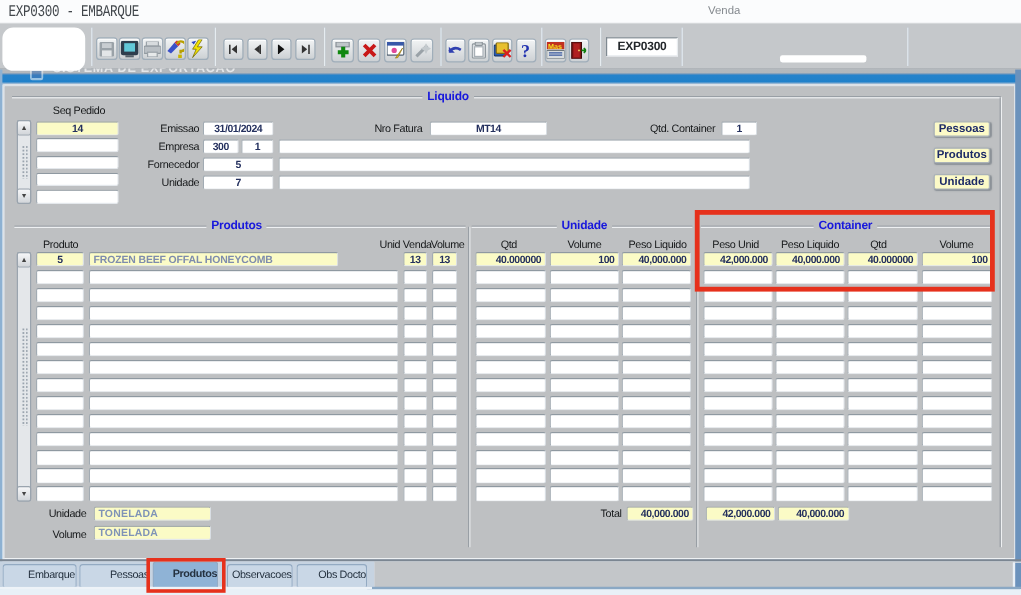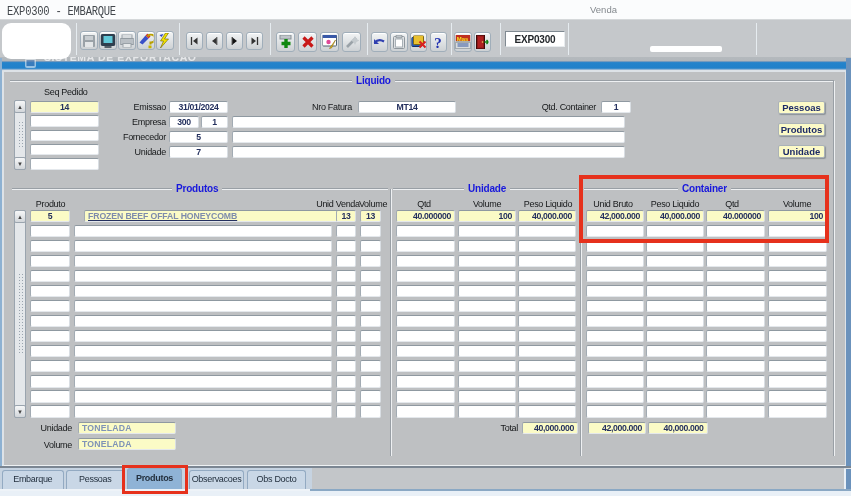--- a/index.html
+++ b/index.html
@@ -13,21 +13,21 @@
  padding:0 4px;white-space:nowrap;letter-spacing:-0.2px}
 .groove{position:absolute;height:0;border-top:1px solid #999fa5;border-bottom:1px solid #eef0f2}
 .vgroove{position:absolute;width:0;border-left:1px solid #999fa5;border-right:1px solid #eef0f2}
 .tb{position:absolute;width:18px;height:19px;background:linear-gradient(180deg,#f2f4f5,#cdd1d4);
  border:1px solid #a0aeba;border-radius:3px;box-shadow:inset 0 1px 0 #fff}
 .tb svg{position:absolute;left:50%;top:50%;transform:translate(-50%,-50%)}
 .ybtn{position:absolute;width:47px;height:13px;background:#fcfac7;border:1px solid #aab2b8;
  border-radius:2px;box-shadow:1px 1px 1px rgba(90,100,110,.5);font-size:9.5px;font-weight:bold;
  color:#1c2a66;text-align:center;line-height:11px}
 .tab{position:absolute;top:470px;height:19px;background:#c9d7e6;border:1px solid #93aac2;
- border-bottom:none;border-radius:3px 3px 0 0;font-size:9px;color:#24313f;text-align:center;
+ border-bottom:none;border-radius:3px 3px 0 0;font-size:9px;color:#24313f;text-align:right;
  line-height:17px;letter-spacing:-0.3px}
 .redbox{position:absolute;border:4px solid #e6311c}
 .sb{position:absolute;width:12px;background:#e4e7ea;border:1px solid #9aa4ae;border-radius:2px}
 .sb:after{content:'';position:absolute;left:3px;top:30%;width:5px;height:40%;background:radial-gradient(circle,#9aa4ae 0.7px,transparent 0.8px);background-size:3px 3px}
 .sbb{position:absolute;width:12px;height:13px;background:linear-gradient(180deg,#f6f7f8,#d2d6da);
  border:1px solid #9aa4ae;border-radius:2px;text-align:center;font-size:6px;color:#444;line-height:12px}
 </style></head><body>
 <div id="win">
 <div class="abs" style="left:0;top:0;width:851px;height:20px;background:#fbfcfd;border-bottom:1px solid #d5d8da"></div>
 <div class="abs" style="left:7px;top:3px;font-family:'Liberation Mono',monospace;font-size:10.5px;letter-spacing:-0.25px;color:#42474c;transform:scaleY(1.3);transform-origin:top left">EXP0300 - EMBARQUE</div>
@@ -234,31 +234,31 @@
 <div class="blu" style="left:464px;top:183px">Unidade</div>
 <div class="blu" style="left:678px;top:183px">Container</div>
 <div class="vgroove" style="left:390px;top:189px;height:267px"></div>
 <div class="vgroove" style="left:580px;top:189px;height:267px"></div>
 <div class="lbl" style="left:0.5px;top:198.5px;width:100px;text-align:center">Produto</div>
 <div class="lbl" style="left:288px;top:198.5px;width:100px;text-align:center">Unid Venda</div>
 <div class="lbl" style="left:323px;top:198.5px;width:100px;text-align:center">Volume</div>
 <div class="lbl" style="left:374px;top:198.5px;width:100px;text-align:center">Qtd</div>
 <div class="lbl" style="left:437px;top:198.5px;width:100px;text-align:center">Volume</div>
 <div class="lbl" style="left:498px;top:198.5px;width:100px;text-align:center">Peso Liquido</div>
-<div class="lbl" style="left:563px;top:198.5px;width:100px;text-align:center">Unid Bruto</div>
+<div class="lbl" style="left:563px;top:198.5px;width:100px;text-align:center">Peso Unid</div>
 <div class="lbl" style="left:625px;top:198.5px;width:100px;text-align:center">Peso Liquido</div>
 <div class="lbl" style="left:682px;top:198.5px;width:100px;text-align:center">Qtd</div>
 <div class="lbl" style="left:747px;top:198.5px;width:100px;text-align:center">Volume</div>
 <div class="sb" style="left:14px;top:210px;height:208px"></div>
 <div class="sbb" style="left:14px;top:210px">▲</div>
 <div class="sbb" style="left:14px;top:405px">▼</div>
 <div class="fy" style="left:30px;top:209.8px;width:40px;height:12.2px;">
       <div style="text-align:center">5</div>
     </div>
-<div class="fy" style="left:84px;top:209.8px;width:258px;height:12.2px;text-decoration:underline;">
+<div class="fy" style="left:74px;top:209.8px;width:208px;height:12.2px;">
       <div style="padding-left:3px;color:#7e8cac;letter-spacing:-0.1px">FROZEN BEEF OFFAL HONEYCOMB</div>
     </div>
 <div class="fy" style="left:336px;top:209.8px;width:20px;height:12.2px;">
       <div style="text-align:center">13</div>
     </div>
 <div class="fy" style="left:360px;top:209.8px;width:21px;height:12.2px;">
       <div style="text-align:center">13</div>
     </div>
 <div class="fy" style="left:395.5px;top:209.8px;width:59.5px;height:12.2px;">
       <div style="text-align:right;padding-right:3px">40.000000</div>

